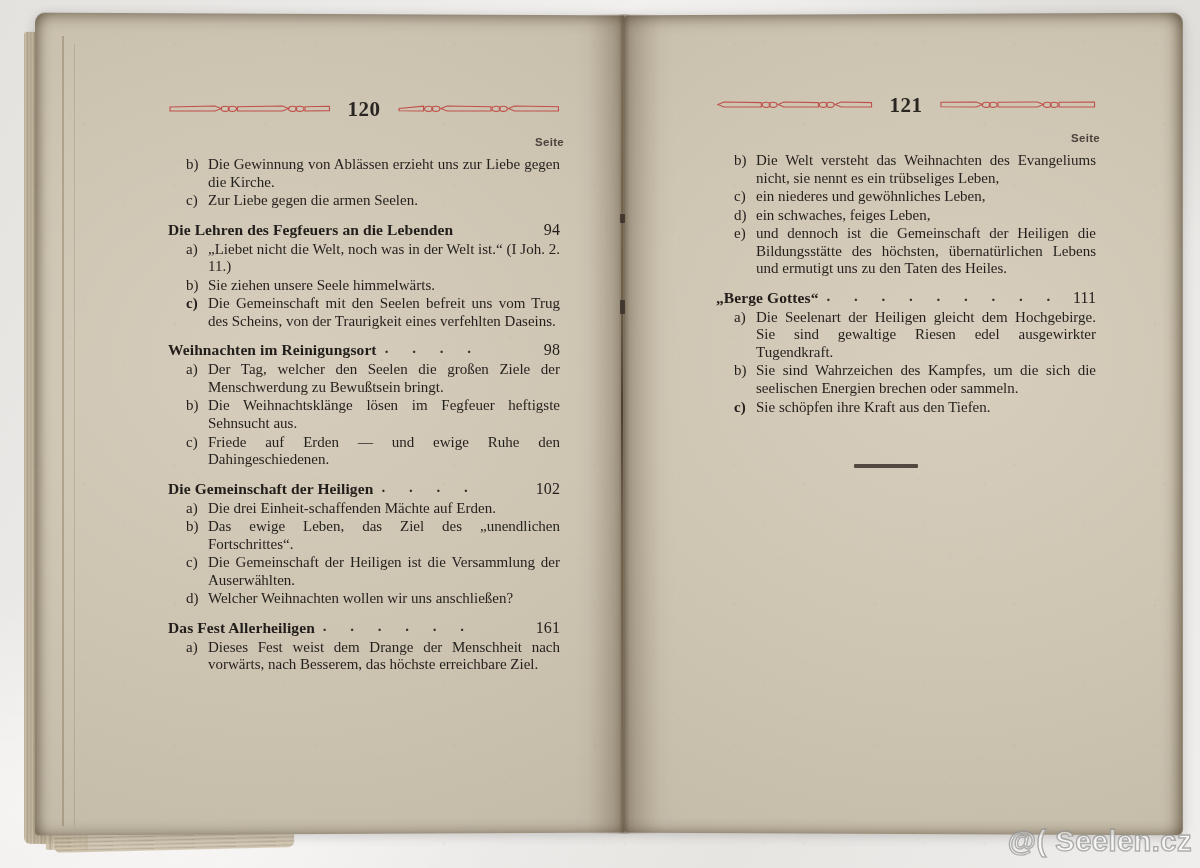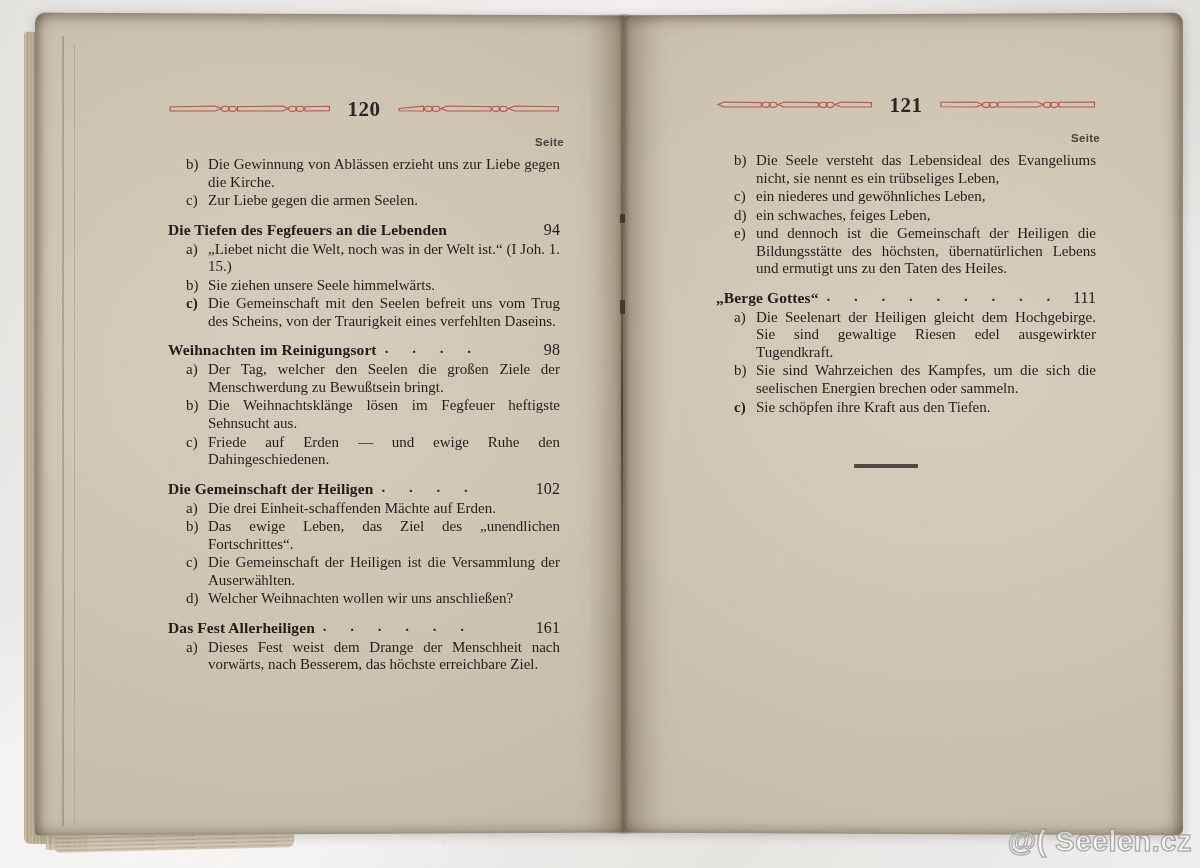--- a/index.html
+++ b/index.html
@@ -384,27 +384,27 @@
             <span class="marker">b)</span>
             <span class="body">Die Gewinnung von Ablässen erzieht uns zur Liebe gegen die Kirche.</span>
           </div>
           <div class="item">
             <span class="marker">c)</span>
             <span class="body lastline-left">Zur Liebe gegen die armen Seelen.</span>
           </div>
         </div>
 
         <div class="chapter">
-          <span class="ch-title">Die Tiefen des Fegfeuers an die Lebenden</span>
+          <span class="ch-title">Die Lehren des Fegfeuers an die Lebenden</span>
           <span class="leaders"></span>
           <span class="ch-page">94</span>
         </div>
         <div class="item">
           <span class="marker">a)</span>
-          <span class="body">„Liebet nicht die Welt, noch was in der Welt ist.“  (I Joh. 1. 15.)</span>
+          <span class="body">„Liebet nicht die Welt, noch was in der Welt ist.“  (I Joh. 2. 11.)</span>
         </div>
         <div class="item">
           <span class="marker">b)</span>
           <span class="body lastline-left">Sie ziehen unsere Seele himmelwärts.</span>
         </div>
         <div class="item">
           <span class="marker bold">c)</span>
           <span class="body">Die Gemeinschaft mit den Seelen befreit uns vom Trug des Scheins, von der Traurigkeit eines verfehlten Daseins.</span>
         </div>
 
@@ -491,21 +491,21 @@
           </svg>
         </div>
       </div>
 
       <div class="seite">Seite</div>
 
       <div class="toc">
         <div>
           <div class="item">
             <span class="marker">b)</span>
-            <span class="body">Die Seele versteht das Lebensideal des Evangeliums nicht, sie nennt es ein trübseliges Leben,</span>
+            <span class="body">Die Welt versteht das Weihnachten des Evangeliums nicht, sie nennt es ein trübseliges Leben,</span>
           </div>
           <div class="item">
             <span class="marker">c)</span>
             <span class="body lastline-left">ein niederes und gewöhnliches Leben,</span>
           </div>
           <div class="item">
             <span class="marker">d)</span>
             <span class="body lastline-left">ein schwaches, feiges Leben,</span>
           </div>
           <div class="item">

